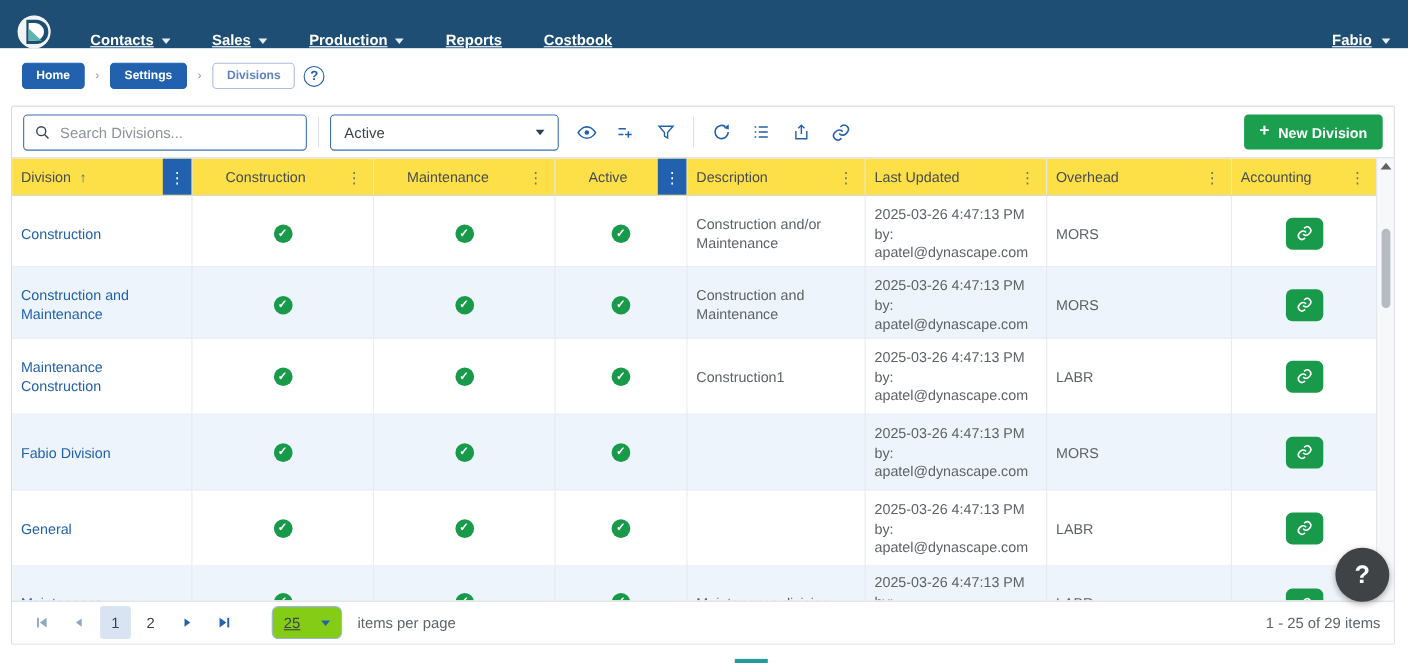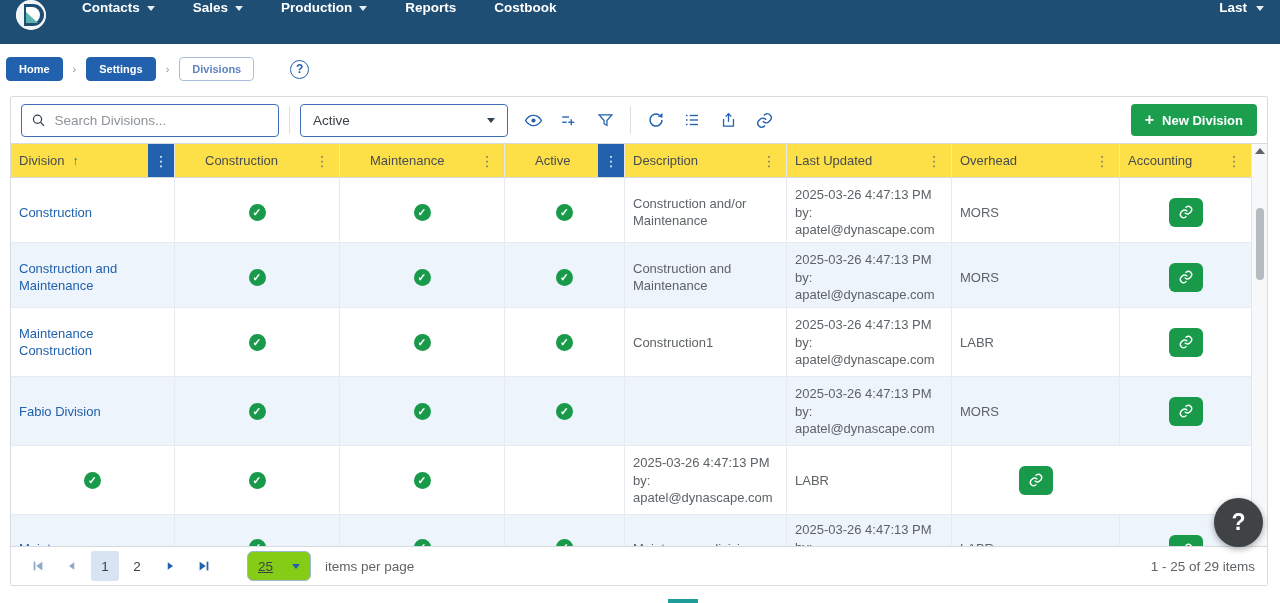--- a/index.html
+++ b/index.html
@@ -1,28 +1,28 @@
 <!DOCTYPE html>
 <html><head>
 <meta charset="utf-8">
 <style>
   * { margin:0; padding:0; box-sizing:border-box; }
   html,body { width:1280px; height:603px; font-family:"Liberation Sans", sans-serif; background:#ffffff; overflow:hidden; }
 
   
-  .navbar { height:44px; background:#1e4e74; display:flex; align-items:flex-start; padding:0 16px; color:#fff; }
+  .navbar { height:44px; background:#1e4e74; display:flex; align-items:flex-end; padding:0 16px; color:#fff;text-decoration:underline; }
   .logo { width:30px; height:30px; border-radius:50%; background:#f4f6f8; margin-right:36px; position:relative; overflow:hidden; flex:none; }
   .logo svg { position:absolute; inset:0; }
   .nav-menu { display:flex; align-items:center; gap:38px; }
   .nav-item { display:flex; align-items:center; gap:7px; font-size:13.5px; font-weight:700; color:#fff; cursor:pointer; }
   .caret { width:0; height:0; border-left:4.5px solid transparent; border-right:4.5px solid transparent; border-top:5px solid #e8edf2; margin-top:2px; }
   .nav-user { margin-left:auto; display:flex; align-items:center; gap:9px; font-size:13.5px; font-weight:700; cursor:pointer; }
 
   
-  .crumb-bar { height:50px; display:flex; align-items:center; padding:0 6px; background:#fff; gap:28px; }
+  .crumb-bar { height:50px; display:flex; align-items:center; padding:0 20px; background:#fff; gap:0; }
   .crumb-pill { font-size:11px; font-weight:700; padding:5px 12px; border-radius:4px; cursor:pointer; }
   .crumb-filled { background:#2161ad; color:#fff; border:1px solid #2161ad; }
   .crumb-outline { background:#fff; color:#5d83c0; border:1px solid #aabfdd; }
   .crumb-sep { color:#8b9298; font-size:11px; }
   .help-round { width:19px; height:19px; border:1.8px solid #2161ad; border-radius:50%; color:#2161ad; font-size:12px; font-weight:700; display:flex; align-items:center; justify-content:center; margin-left:8px; cursor:pointer; }
 
   
   .card { position:absolute; left:10px; top:96px; width:1258px; height:490px; background:#fff; border:1px solid #d8dce1; border-radius:2px; display:flex; flex-direction:column;justify-content:space-between; }
 
   
@@ -109,21 +109,21 @@
         <span class="caret"></span>
       </div>
       <div class="nav-item">
         <span>Reports</span>
       </div>
       <div class="nav-item">
         <span>Costbook</span>
       </div>
     </div>
   <div class="nav-user">
-    <span>Last</span>
+    <span>Fabio</span>
     <span class="caret"></span>
   </div>
 </nav>
 
 <div class="crumb-bar">
   <span id="crumbs" style="display:flex;align-items:center;gap:10px;">
       <span class="crumb-pill crumb-filled">Home</span>
       <span class="crumb-sep">›</span>
       <span class="crumb-pill crumb-filled">Settings</span>
       <span class="crumb-sep">›</span>
@@ -386,20 +386,23 @@
                 <span style="display:flex">
                   <svg width="16" height="16" viewBox="0 0 24 24">
                     <path d="M10 13a5 5 0 0 0 7.5.5l2-2a5 5 0 0 0-7-7l-1.2 1.1"></path>
                     <path d="M14 11a5 5 0 0 0-7.5-.5l-2 2a5 5 0 0 0 7 7l1.1-1.1"></path>
                   </svg>
                 </span>
               </button>
             </div>
           </div>
           <div class="grow" style="height: 69px;">
+            <div class="gcell">
+              <span class="div-link">General</span>
+            </div>
             <div class="gcell center">
               <span class="chk">✓</span>
             </div>
             <div class="gcell center">
               <span class="chk">✓</span>
             </div>
             <div class="gcell center">
               <span class="chk">✓</span>
             </div>
             <div class="gcell">

